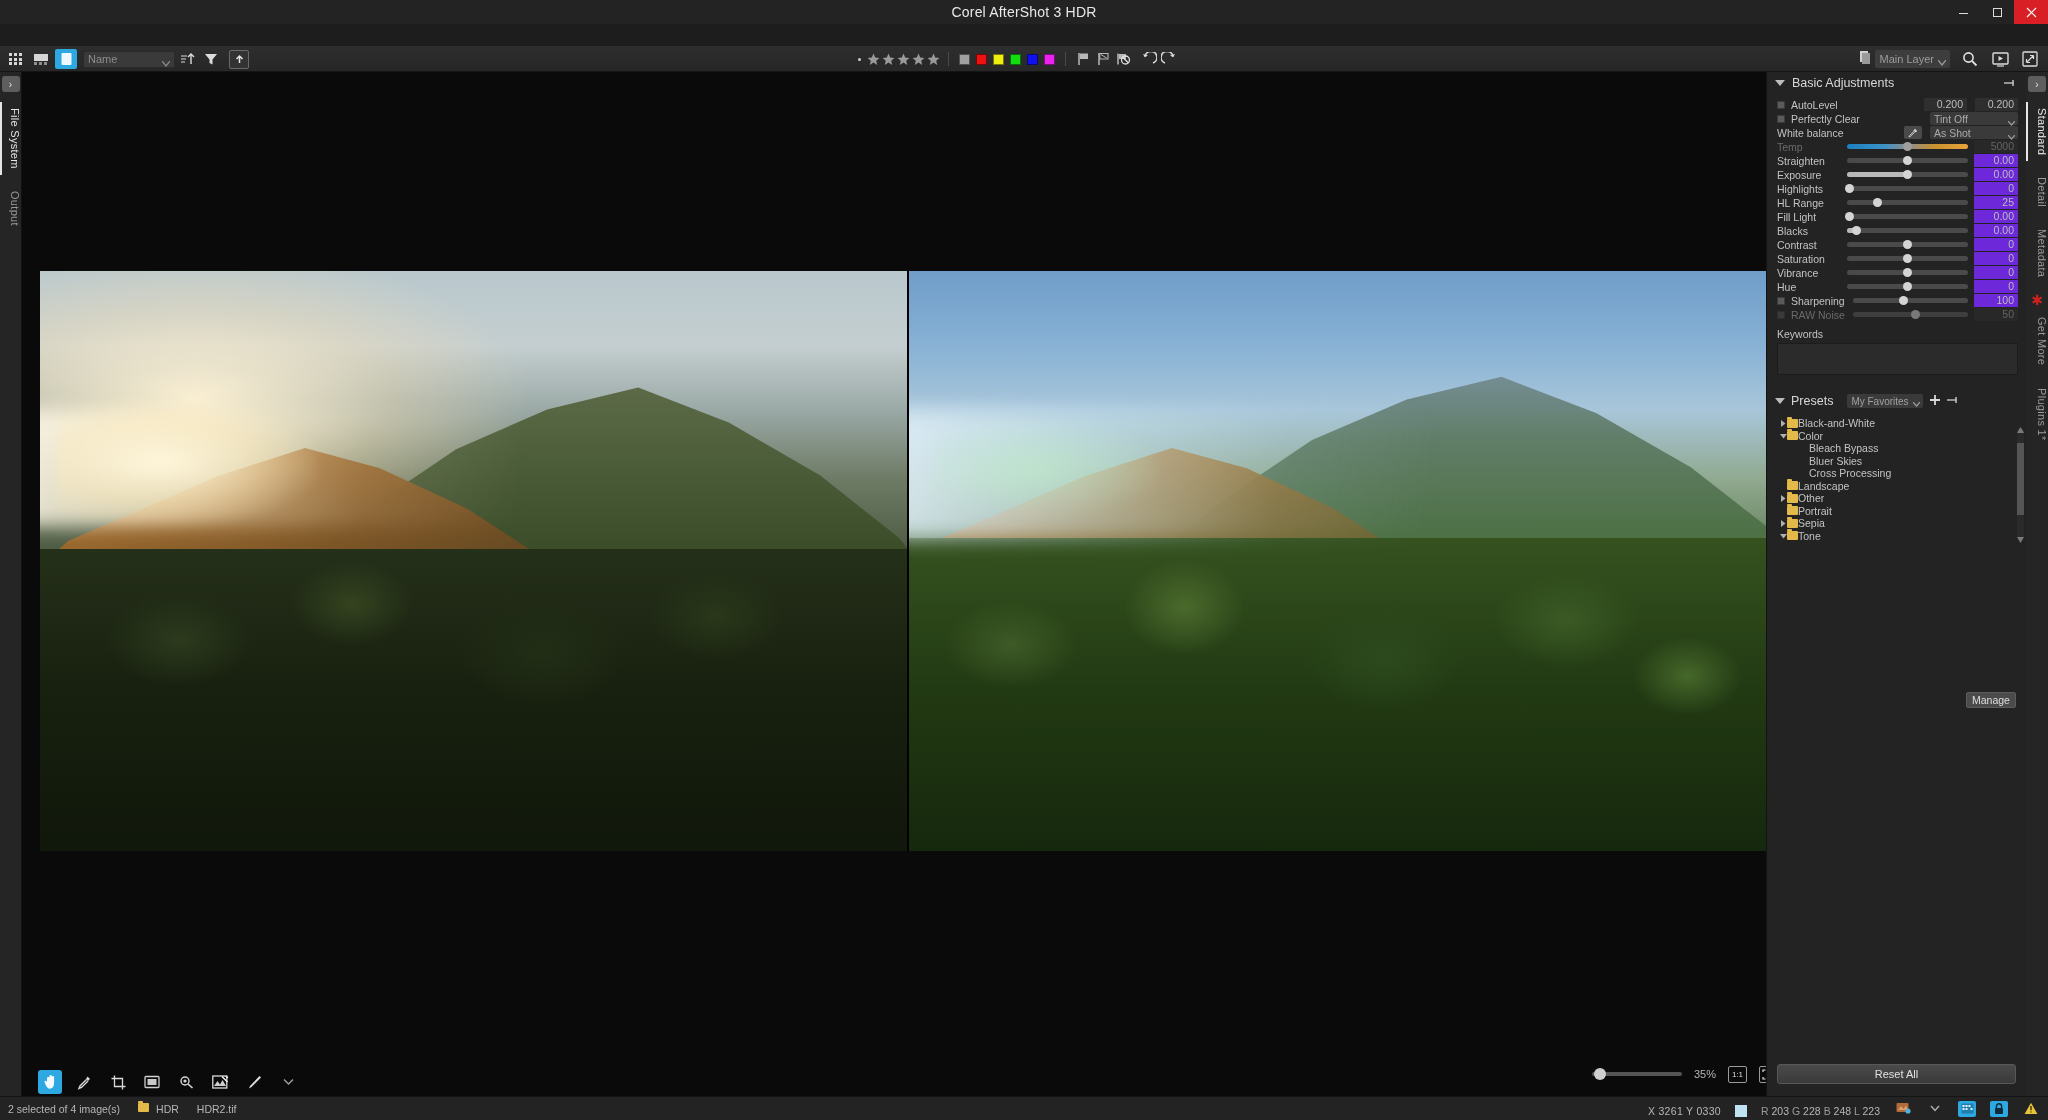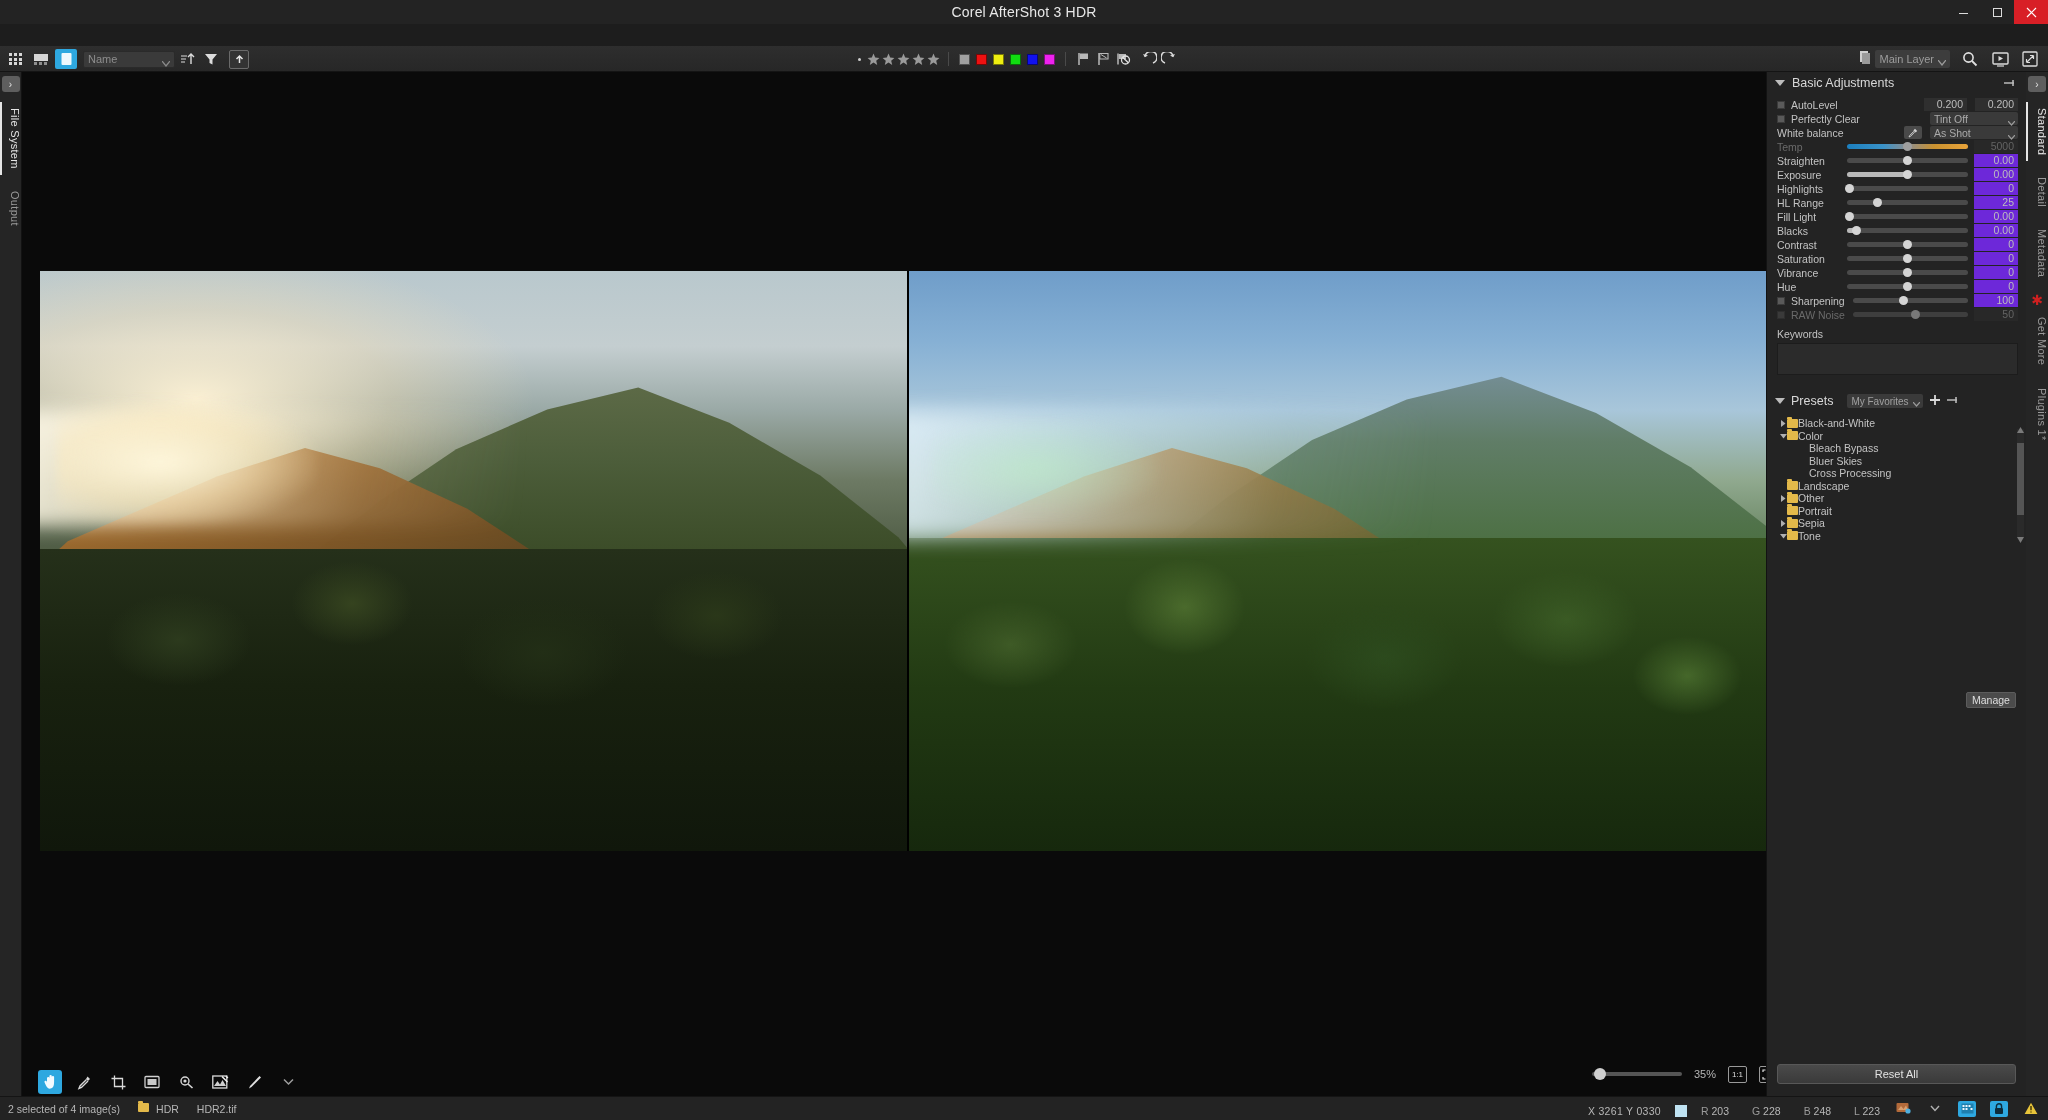--- a/index.html
+++ b/index.html
@@ -253,21 +253,21 @@
   
   .statusbar {
     position:absolute; bottom:0; left:0; width:2048px; height:24px;
     background:#232323; display:flex; align-items:center; font-size:10.5px; color:#b6b6b6;
     border-top:1px solid #141414;
   }
   .sb-left { display:flex; align-items:center; gap:18px; padding-left:8px; }
   .sb-right { margin-left:auto; display:flex; align-items:flex-end; gap:14px; padding-right:8px; }
   .coord { letter-spacing:.3px; }
   .colorchip { width:12px; height:12px; background:#bfe2f2; }
-  .rgb { display:flex; align-items:center; gap:23px; }
+  .rgb { display:flex; align-items:center; gap:3px; }
   .rgb span.k { color:#9a9a9a; }
   .sb-ico { width:18px; height:16px; display:flex; align-items:center; justify-content:center; }
   .sb-ico.blue { background:#2ea8e0; border-radius:2px; }
 </style>
 </head>
 <body>
 
 <div class="app">
 
   <div class="titlebar">

